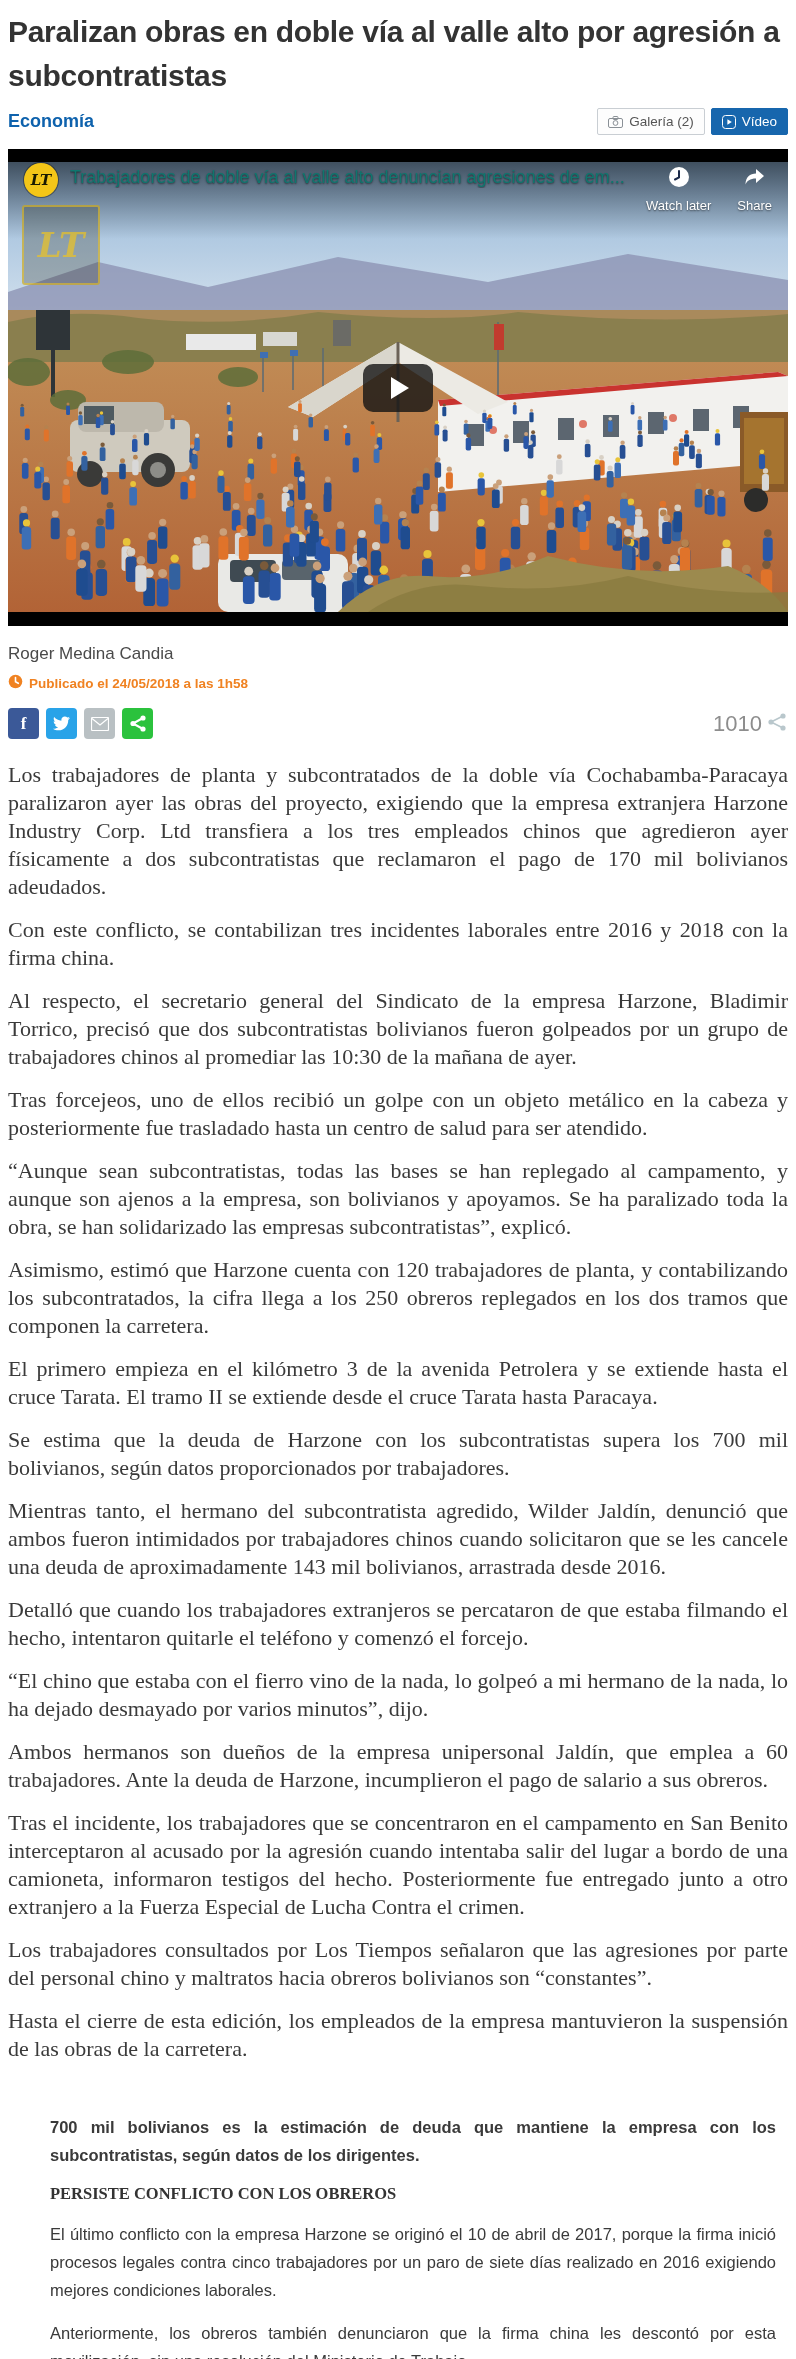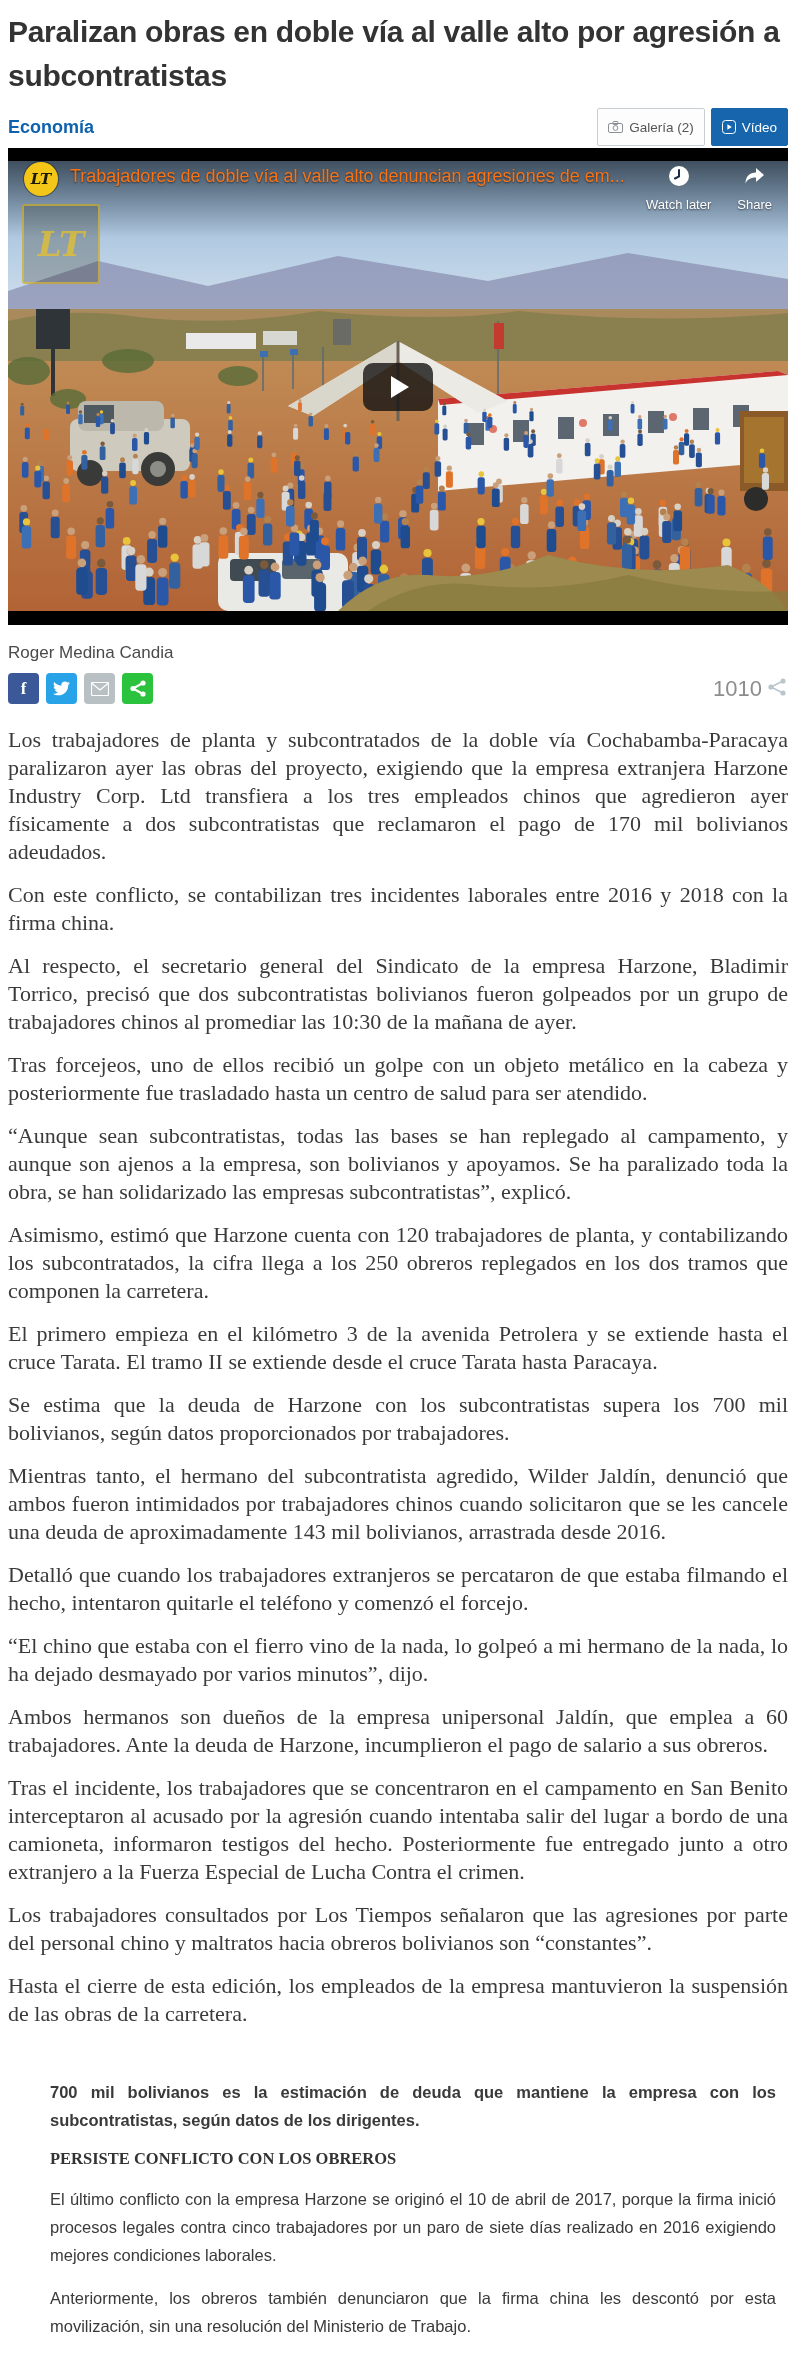--- a/index.html
+++ b/index.html
@@ -4,41 +4,41 @@
 <style>
   html,body{margin:0;padding:0;background:#ffffff;}
   body{width:796px;font-family:"Liberation Sans",sans-serif;color:#333;}
   .page{padding:6px 8px 30px 8px;position:relative;}
 
   
   .headline{font-family:"Liberation Sans",sans-serif;font-weight:bold;color:#333;
     font-size:30px;line-height:44px;margin:4px 0 10px 0;letter-spacing:-0.3px;}
 
   
-  .cat-row{display:flex;align-items:center;justify-content:space-between;margin:8px 0 2px 0;}
+  .cat-row{display:flex;align-items:center;justify-content:space-between;margin:8px 0 14px 0;}
   .category{color:#0e62ad;font-weight:bold;font-size:18px;text-decoration:none;cursor:pointer;}
   .media-btns{display:flex;gap:6px;}
-  .media-btn{display:flex;align-items:center;gap:6px;font-size:13.5px;height:38px;
+  .media-btn{display:flex;align-items:center;gap:6px;font-size:13.5px;height:27px;
     padding:0 10px;border:1px solid #c9ced3;background:#fdfdfd;color:#555;cursor:pointer;
     border-radius:2px;}
   .media-btn.primary{background:#1766ad;border-color:#1766ad;color:#fff;}
   .media-btn svg{display:block;}
 
   
   .video-player{position:relative;width:780px;height:477px;background:#000;overflow:hidden;}
   .vp-scene{position:absolute;left:0;top:13px;width:780px;height:450px;}
   .vp-gradient{position:absolute;left:0;top:0;width:100%;height:90px;
     background:linear-gradient(to bottom,rgba(0,0,0,0.65),rgba(0,0,0,0));pointer-events:none;}
   .vp-header{position:absolute;left:0;top:0;width:100%;display:flex;align-items:flex-start;
     padding:14px 16px 0 16px;box-sizing:border-box;}
   .vp-avatar{width:34px;height:34px;border-radius:50%;background:#f4c618;color:#1a1a00;
     display:flex;align-items:center;justify-content:center;font-family:"DejaVu Serif",serif;
     font-weight:bold;font-style:italic;font-size:15px;flex:0 0 auto;cursor:pointer;
     box-shadow:0 0 0 1px rgba(0,0,0,.35);}
-  .vp-title{color:#f97316;font-size:18px;margin:4px 12px 0 12px;white-space:nowrap;overflow:hidden;
+  .vp-title{color:#0f766e;font-size:18px;margin:4px 12px 0 12px;white-space:nowrap;overflow:hidden;
     text-overflow:ellipsis;flex:1 1 auto;text-shadow:0 1px 2px rgba(0,0,0,.6);cursor:pointer;}
   .vp-actions{display:flex;gap:26px;flex:0 0 auto;margin-top:2px;}
   .vp-action{display:flex;flex-direction:column;align-items:center;color:#fff;font-size:13px;
     gap:6px;cursor:pointer;text-shadow:0 1px 2px rgba(0,0,0,.6);}
   .vp-watermark{position:absolute;left:14px;top:56px;width:74px;height:76px;
     border:2px solid rgba(244,198,24,.55);background:rgba(30,30,10,.25);border-radius:3px;
     display:flex;align-items:center;justify-content:center;color:rgba(244,198,24,.65);
     font-family:"DejaVu Serif",serif;font-style:italic;font-weight:bold;font-size:34px;}
   .vp-play{position:absolute;left:50%;top:50%;transform:translate(-50%,-50%);
     width:70px;height:48px;background:rgba(20,20,20,.8);border:none;border-radius:10px;
@@ -645,20 +645,29 @@
       </div>
     </div>
     <div class="vp-watermark">LT</div>
     <button class="vp-play">
         <span class="tri"></span>
       </button>
   </div>
 
   <div class="author">Roger Medina Candia</div>
 
+  <div class="published">
+    <span>
+      <svg width="15" height="15" viewBox="0 0 15 15">
+          <circle cx="7.5" cy="7.5" r="6.8" fill="#f08221"></circle>
+          <path d="M7.5 3.5 L7.5 7.8 L10.3 9.3" stroke="#fff" stroke-width="1.6" fill="none" stroke-linecap="round"></path>
+        </svg>
+    </span>
+    <span>Publicado el 24/05/2018 a las 1h58</span>
+  </div>
 
   <div class="social-row">
     <button class="social-btn fb">f</button>
     <button class="social-btn tw">
       <svg width="17" height="15" viewBox="0 0 24 20">
           <path fill="#fff" d="M24 2.3c-.9.4-1.8.7-2.8.8 1-.6 1.8-1.6 2.2-2.7-1 .6-2 1-3.1 1.2C19.4.6 18.1 0 16.7 0c-2.7 0-4.9 2.2-4.9 4.9 0 .4 0 .8.1 1.1C7.7 5.8 4.1 3.8 1.7.9 1.2 1.7 1 2.5 1 3.4c0 1.7.9 3.2 2.2 4.1-.8 0-1.6-.2-2.2-.6v.1c0 2.4 1.7 4.4 3.9 4.8-.4.1-.8.2-1.3.2-.3 0-.6 0-.9-.1.6 2 2.4 3.4 4.6 3.4-1.7 1.3-3.8 2.1-6.1 2.1H0c2.2 1.4 4.8 2.2 7.5 2.2 9.1 0 14-7.5 14-14v-.6c1-.7 1.8-1.6 2.5-2.7z"></path>
         </svg>
     </button>
     <button class="social-btn em">
       <svg width="18" height="14" viewBox="0 0 18 14">

